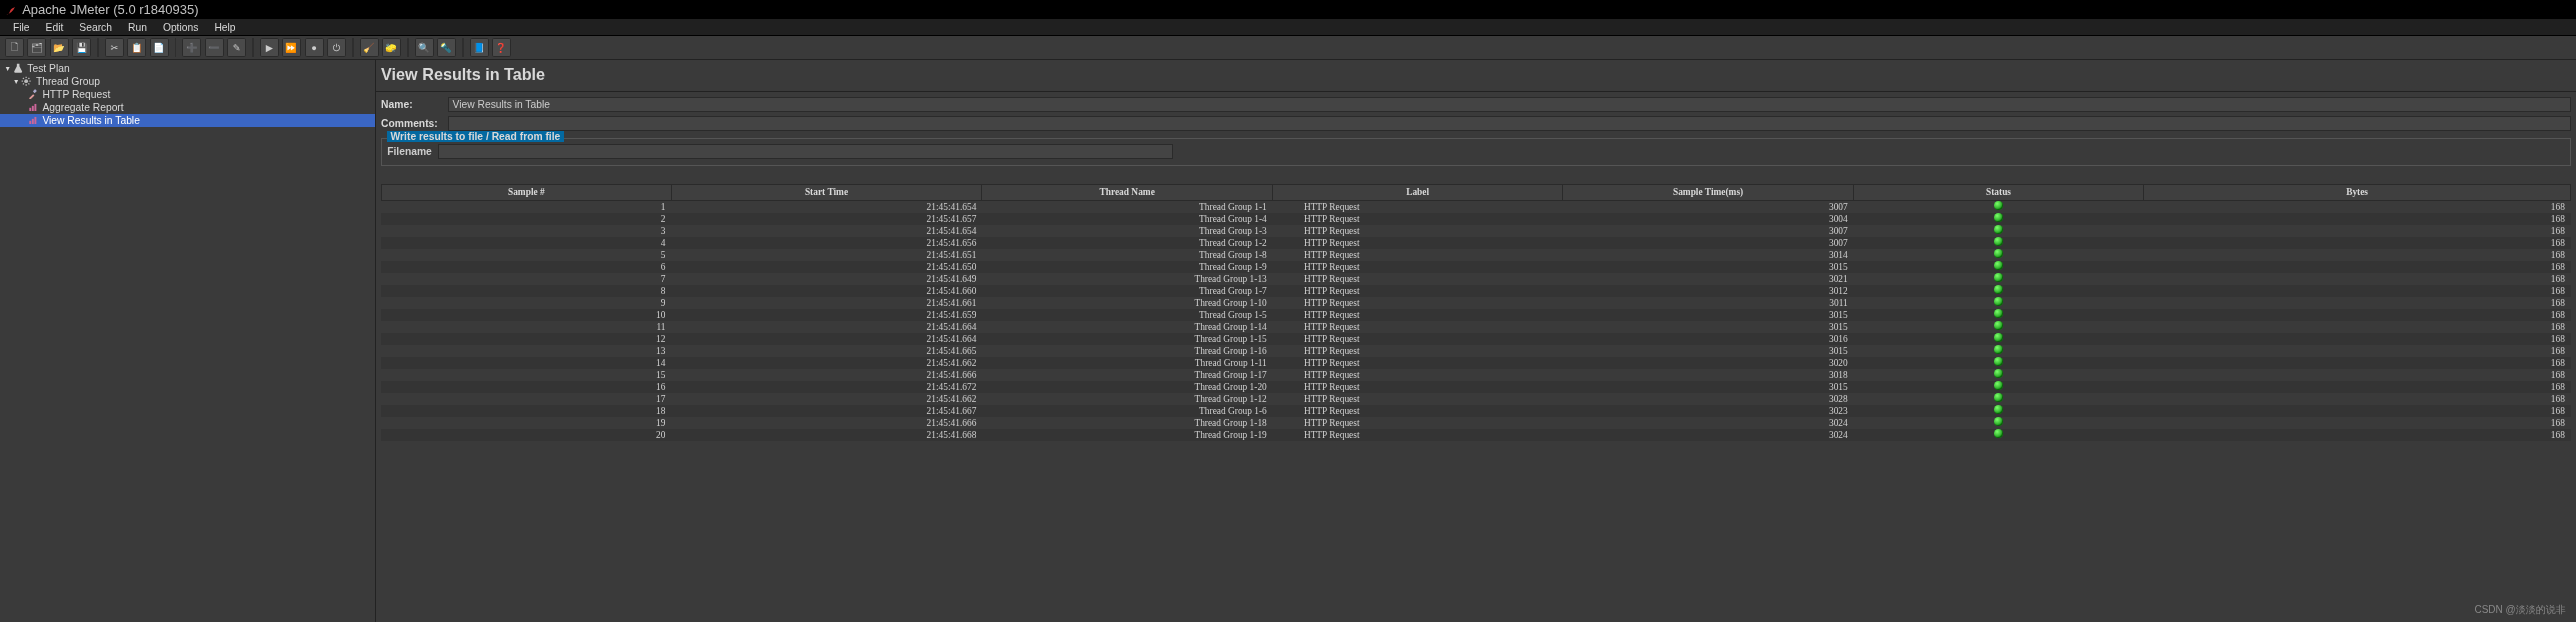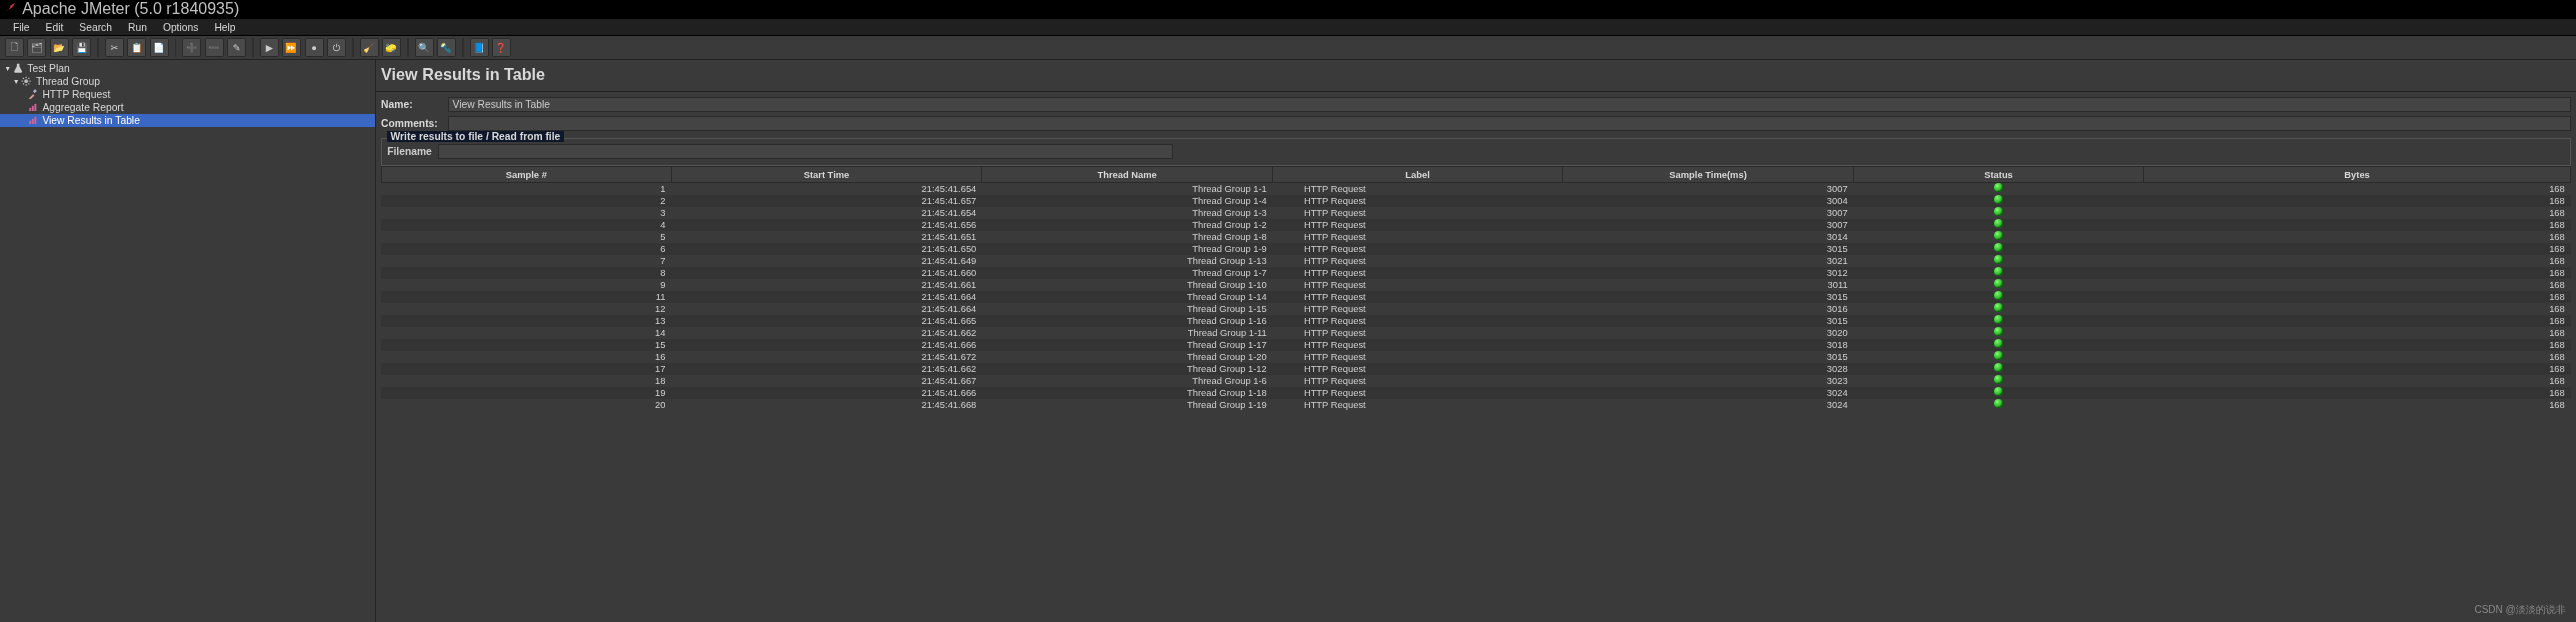--- a/index.html
+++ b/index.html
@@ -4,22 +4,22 @@
 <style>
   * { box-sizing: border-box; margin: 0; padding: 0; }
   html, body {
     width: 2576px; height: 622px; overflow: hidden;
     font-family: Arial, "Helvetica Neue", sans-serif;
     background: #3a3a3a; color: #cccccc;
     font-size: 10.3px;
   }
   .titlebar {
     height: 19px; background: #000; color: #c0c0c0;
-    display: flex; align-items: flex-start; padding-left: 5.1px;
-    font-size: 16px;
+    display: flex; align-items: center; padding-left: 5.1px;
+    font-size: 13px;
   }
   .titlebar .feather {
     width: 12px; height: 12px; margin-right: 5.1px;
   }
   .titlebar .feather path { fill: #cc3333; }
   .menubar {
     height: 17px; background: #202020;
     display: flex; align-items: center; padding-left: 13px;
     font-size: 10.3px; gap: 16px;
     border-bottom: 0.9px solid #000;
@@ -71,31 +71,31 @@
   .fieldrow input {
     flex: 1; height: 15.4px; background: #444; border: 0.9px solid #2a2a2a;
     color: #ccc; padding: 0 3.4px; font-size: 10.3px;
   }
   .groupbox {
     border: 0.9px solid #555; margin-top: 3.4px;
     padding: 5.1px 5.1px 5.1px 5.1px; position: relative;
   }
   .groupbox .glegend {
     position: absolute; top: -7.7px; left: 5.1px;
-    background: #0f172a; padding: 0 3.4px;
+    background: #0369a1; padding: 0 3.4px;
     font-size: 10.3px; font-weight: bold; color: #d8d8d8;
   }
   .groupbox .inner { display: flex; align-items: center; gap: 6px; }
   .groupbox .inner .flabel2 { font-weight: bold; }
   .groupbox .inner input {
     flex: 1; height: 15.4px; background: #444; border: 0.9px solid #2a2a2a;
     color: #ccc; padding: 0 3.4px; font-size: 10.3px;
     max-width: 735px;
   }
-  .tablewrap { flex: 1; margin-top: 0; overflow: hidden; }
+  .tablewrap { flex: 1; margin-top: 18px; overflow: hidden; font-family: Liberation Serif, serif; }
   table.results {
     width: 100%; border-collapse: separate; border-spacing: 0;
     font-size: 9.4px; color: #d0d0d0;
   }
   table.results thead th {
     background: #3f3f3f; border: 0.9px solid #2a2a2a;
     border-left: none; height: 17px; font-weight: bold;
     text-align: center; font-size: 9.4px; color: #d8d8d8;
   }
   table.results thead th:first-child { border-left: 0.9px solid #2a2a2a; }
@@ -347,20 +347,29 @@
             <tr>
               <td class="c-num">9</td>
               <td class="c-start">21:45:41.661</td>
               <td class="c-thread">Thread Group 1-10</td>
               <td class="c-label">HTTP Request</td>
               <td class="c-time">3011</td>
               <td class="c-status"><span class="okmark"></span></td>
               <td class="c-bytes">168</td>
             </tr>
             <tr>
+              <td class="c-num">10</td>
+              <td class="c-start">21:45:41.659</td>
+              <td class="c-thread">Thread Group 1-5</td>
+              <td class="c-label">HTTP Request</td>
+              <td class="c-time">3015</td>
+              <td class="c-status"><span class="okmark"></span></td>
+              <td class="c-bytes">168</td>
+            </tr>
+            <tr>
               <td class="c-num">11</td>
               <td class="c-start">21:45:41.664</td>
               <td class="c-thread">Thread Group 1-14</td>
               <td class="c-label">HTTP Request</td>
               <td class="c-time">3015</td>
               <td class="c-status"><span class="okmark"></span></td>
               <td class="c-bytes">168</td>
             </tr>
             <tr>
               <td class="c-num">12</td>

